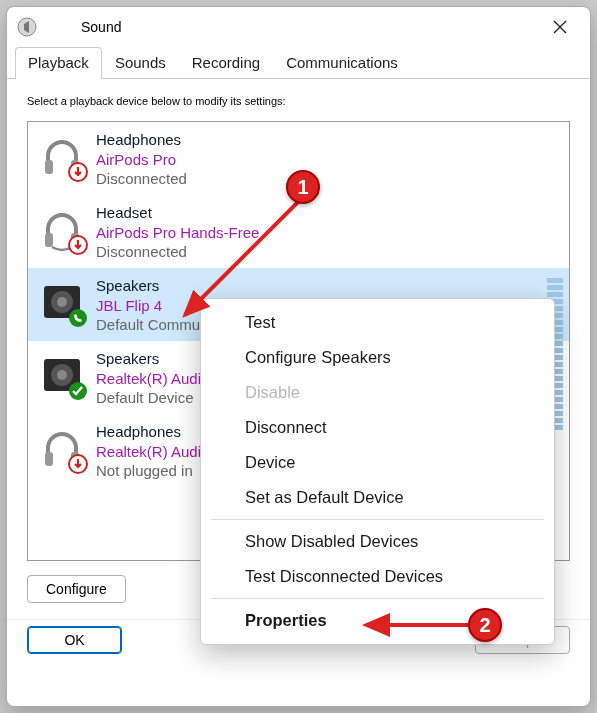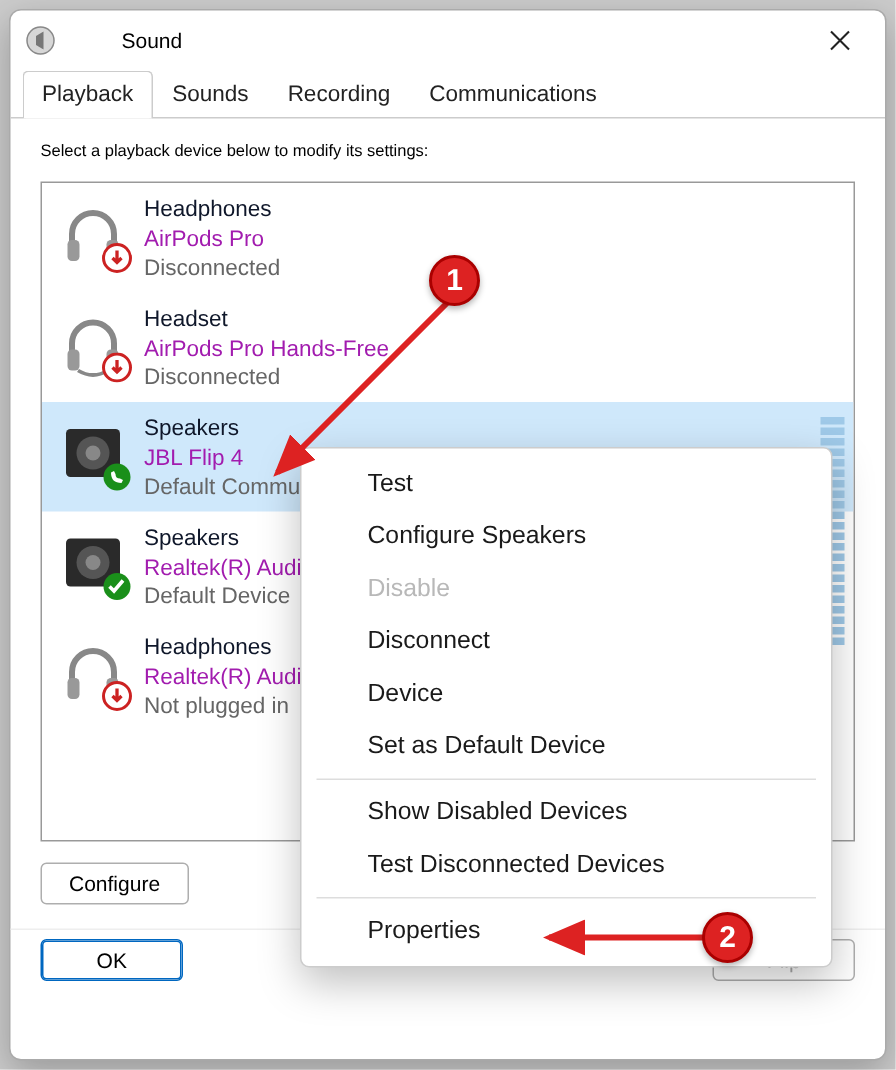--- a/index.html
+++ b/index.html
@@ -26,21 +26,21 @@
   .volseg { height: 5px; background: #9fc9e8; }
   .btnrow { display: flex; gap: 10px; padding: 14px 20px; }
   .btn { background: #fff; border: 1px solid #aeaeae; border-radius: 4px; padding: 5px 18px; font-size: 14px; min-width: 95px; text-align: center; cursor: default; }
   .btn.disabled { color: #aaa; }
   .bottom { display: flex; gap: 22px; justify-content: space-between; padding: 6px 20px 16px; border-top: 1px solid #eee; margin-top: 2px; }
   .bottom .btn { min-width: 95px; }
   .bottom .btn.primary { border-color: #0067c0; box-shadow: inset 0 0 0 1px #0067c0; }
   .ctxmenu { position: absolute; left: 200px; top: 298px; width: 355px; background: #fff; border: 1px solid #ccc; border-radius: 6px; box-shadow: 0 10px 28px rgba(0,0,0,0.25); padding: 6px 0; z-index: 10; }
   .ctxitem { padding: 8px 20px 8px 44px; font-size: 16.5px; color: #1a1a1a; position: relative; cursor: default; }
   .ctxitem.disabled { color: #b8b8b8; }
-  .ctxitem.bold { font-weight: 400; }
+  .ctxitem.bold { font-weight: 700; }
   .ctxsep { height: 1px; background: #ddd; margin: 4px 10px; }
   .marker { position: absolute; width: 34px; height: 34px; border-radius: 50%; background: #d22; border: 2px solid #a00; color: #fff; font-weight: 700; font-size: 20px; display: flex; align-items: center; justify-content: center; z-index: 20; box-shadow: 0 2px 4px rgba(0,0,0,0.3); }
   .arrow { position: absolute; z-index: 19; }
 </style>
 </head>
 <body>
 
 <div class="window">
   <div class="titlebar">
     <span class="icon">

